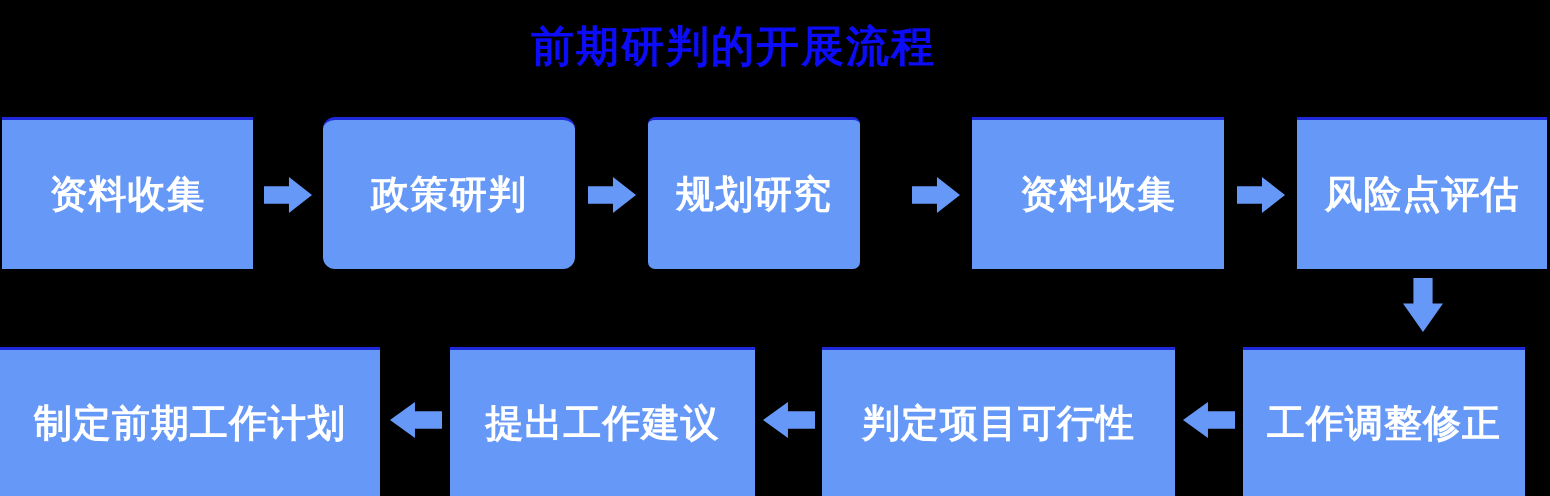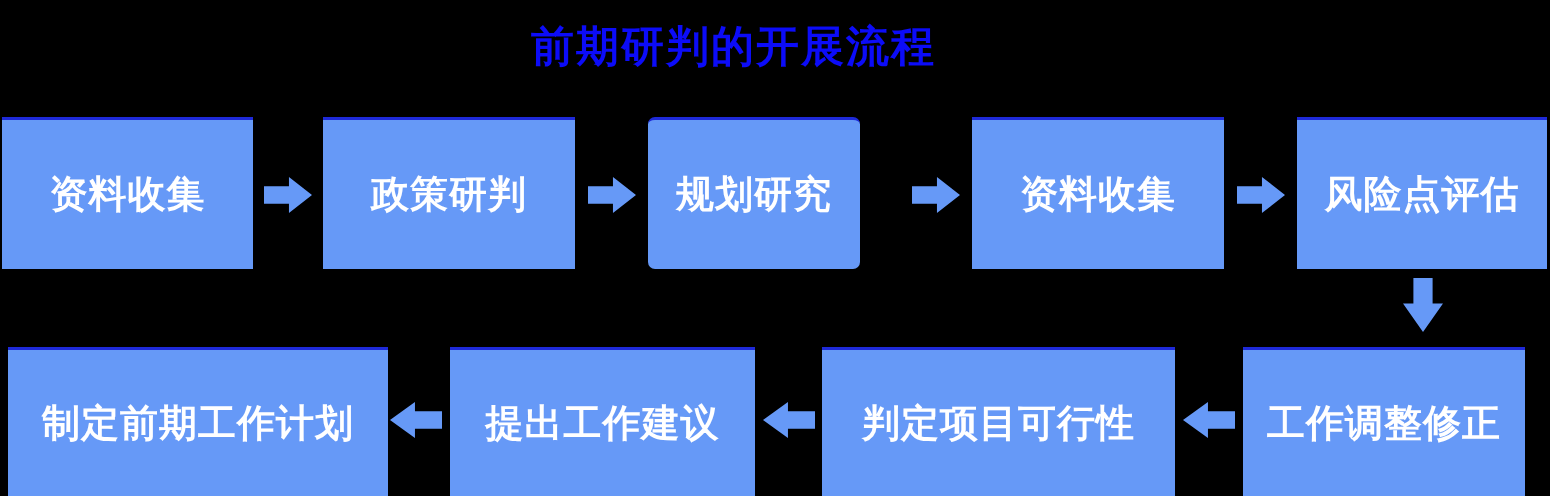--- a/index.html
+++ b/index.html
@@ -45,25 +45,25 @@
     align-items: center;
     justify-content: center;
     font-size: 38px;
     font-weight: bold;
     letter-spacing: 1px;
     white-space: nowrap;
   }
   .row1 { top: 117px; height: 152px; }
   .row2 { top: 347px; height: 149px; }
   #b1 { left: 2px;    width: 251px; }
-  #b2 { left: 323px;  width: 252px; }
+  #b2 { left: 323px;  width: 252px; border-radius: 12px; }
   #b3 { left: 648px;  width: 212px; border-radius: 7px; }
   #b4 { left: 972px;  width: 252px; }
   #b5 { left: 1297px; width: 250px; }
-  #b6 { left: 8px;    width: 380px; }
+  #b6 { left: 0px;    width: 380px; }
   #b7 { left: 450px;  width: 305px; }
   #b8 { left: 822px;  width: 353px; text-align: right; }
   #b9 { left: 1243px; width: 282px; }
   .arrow {
     position: absolute;
     background: var(--arrow-fill);
   }
   .arrow-right {
     top: 177px;
     width: 48px;

